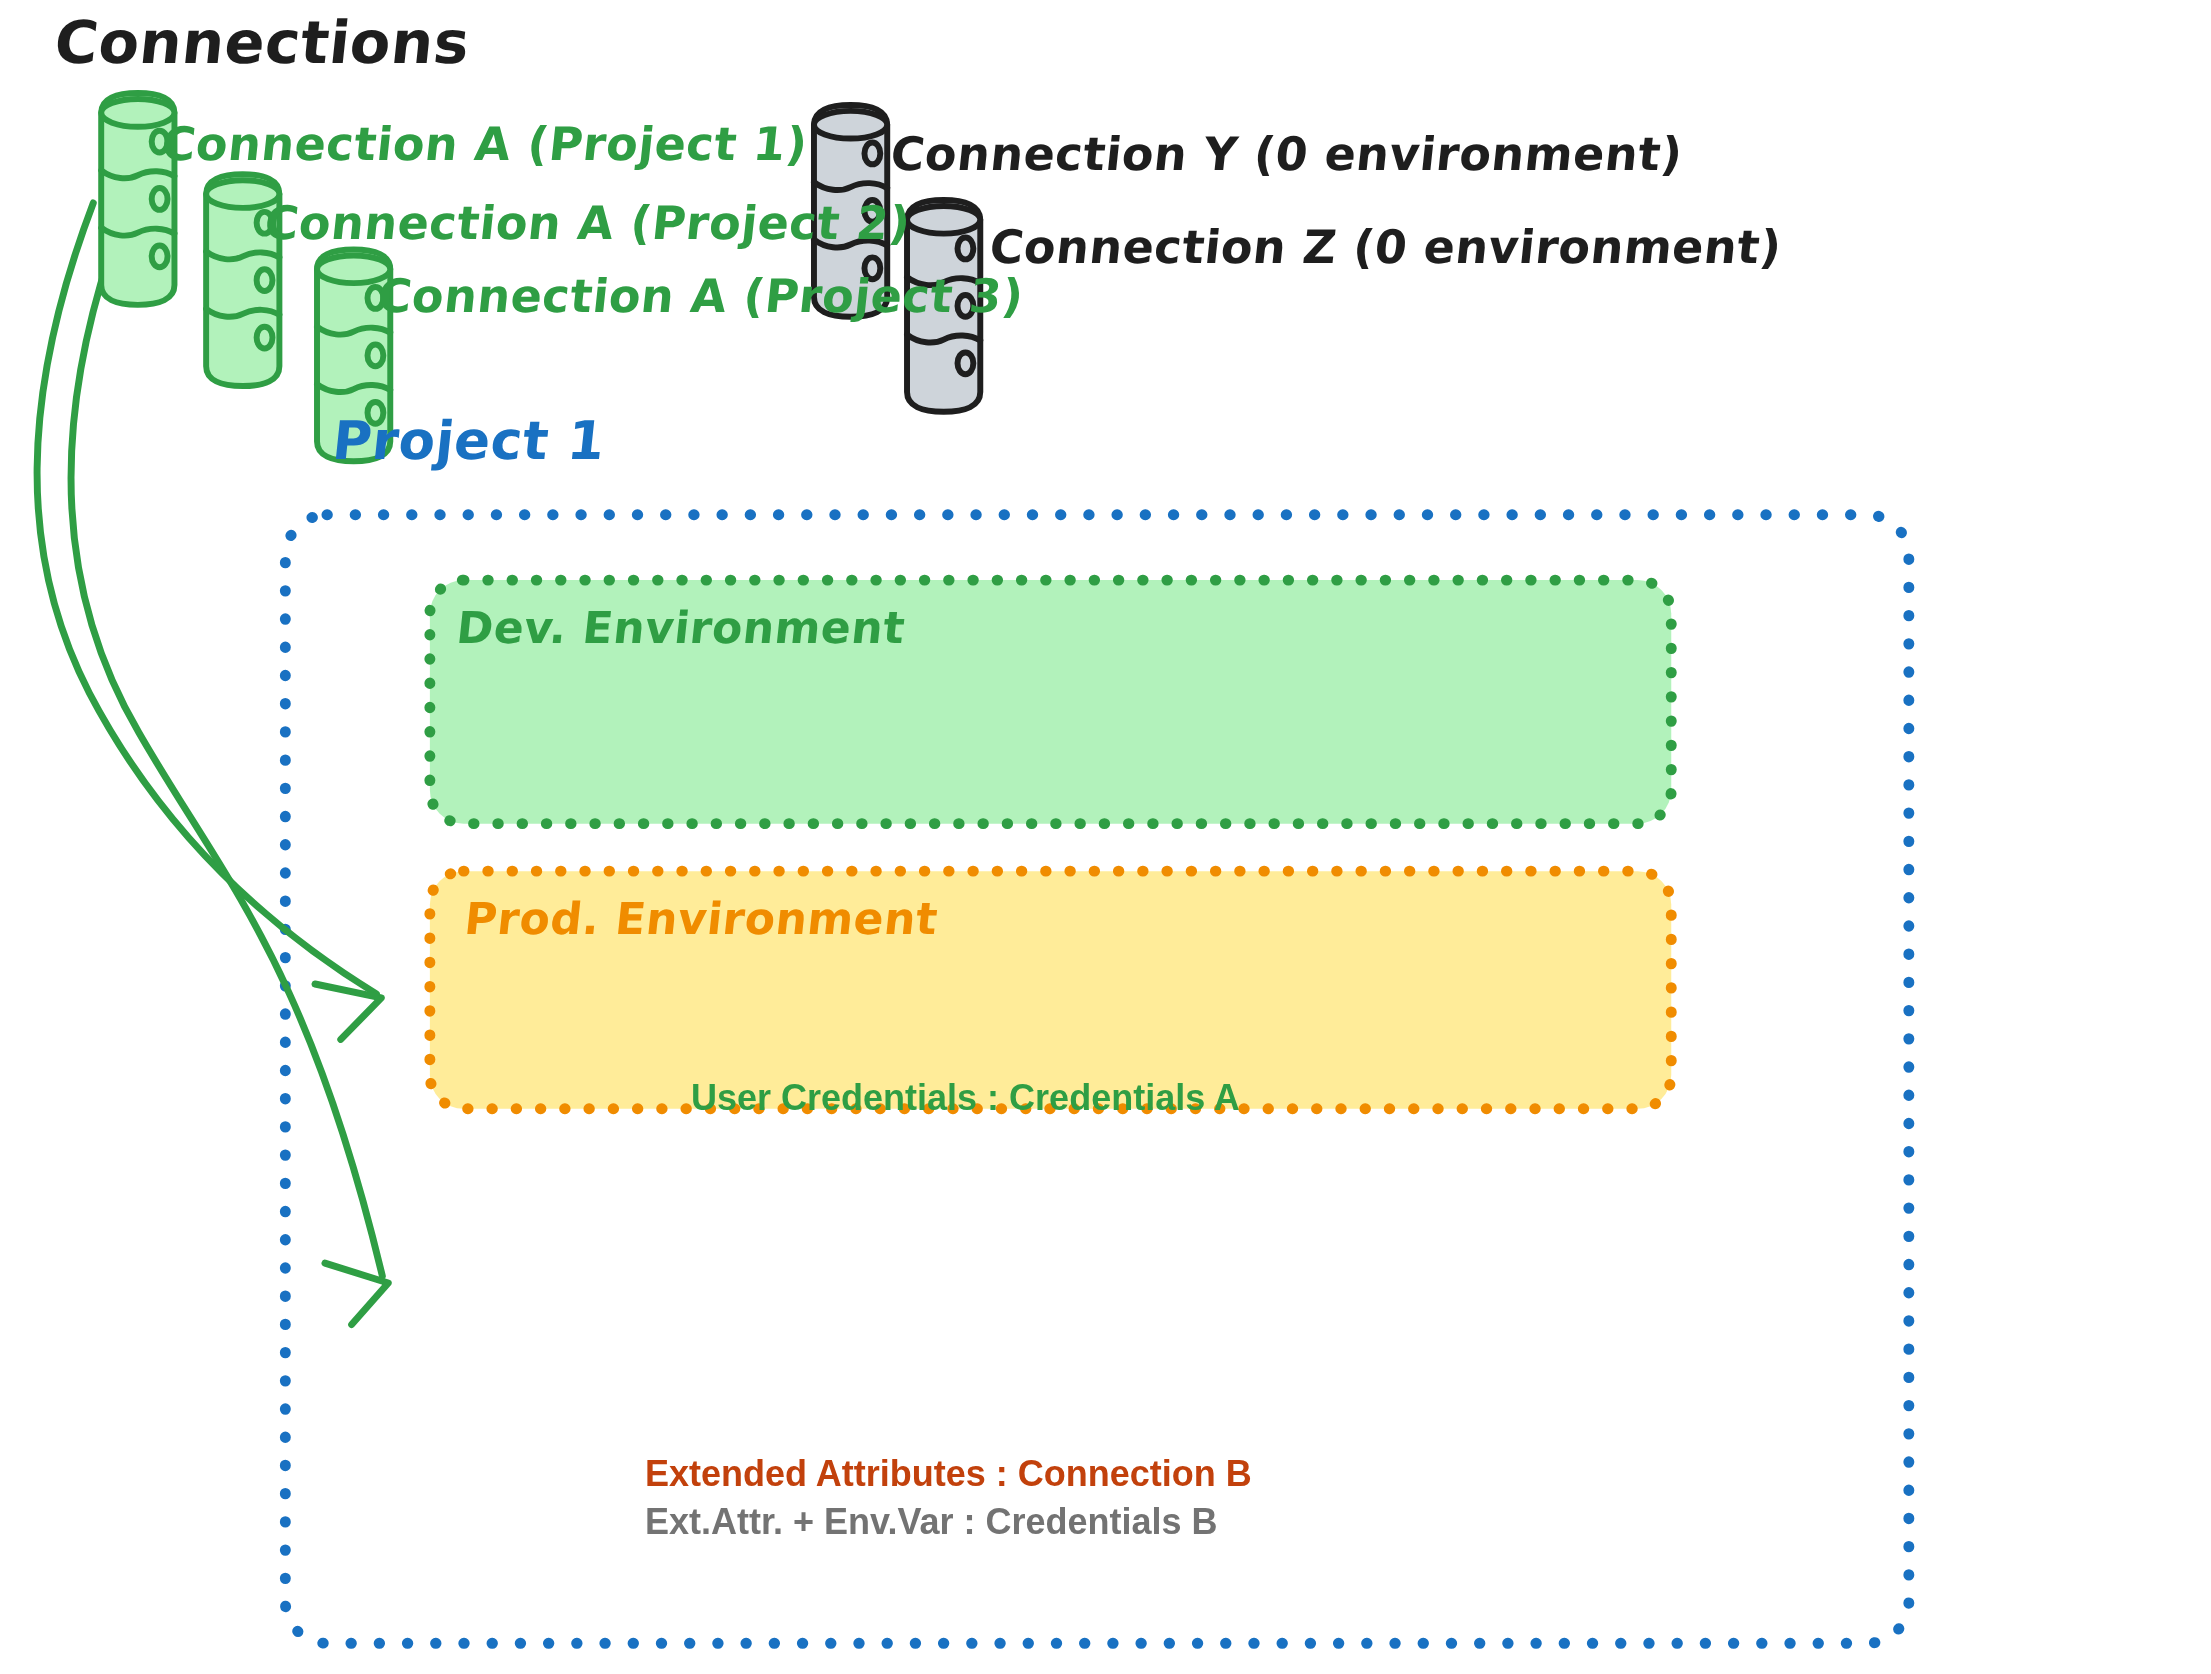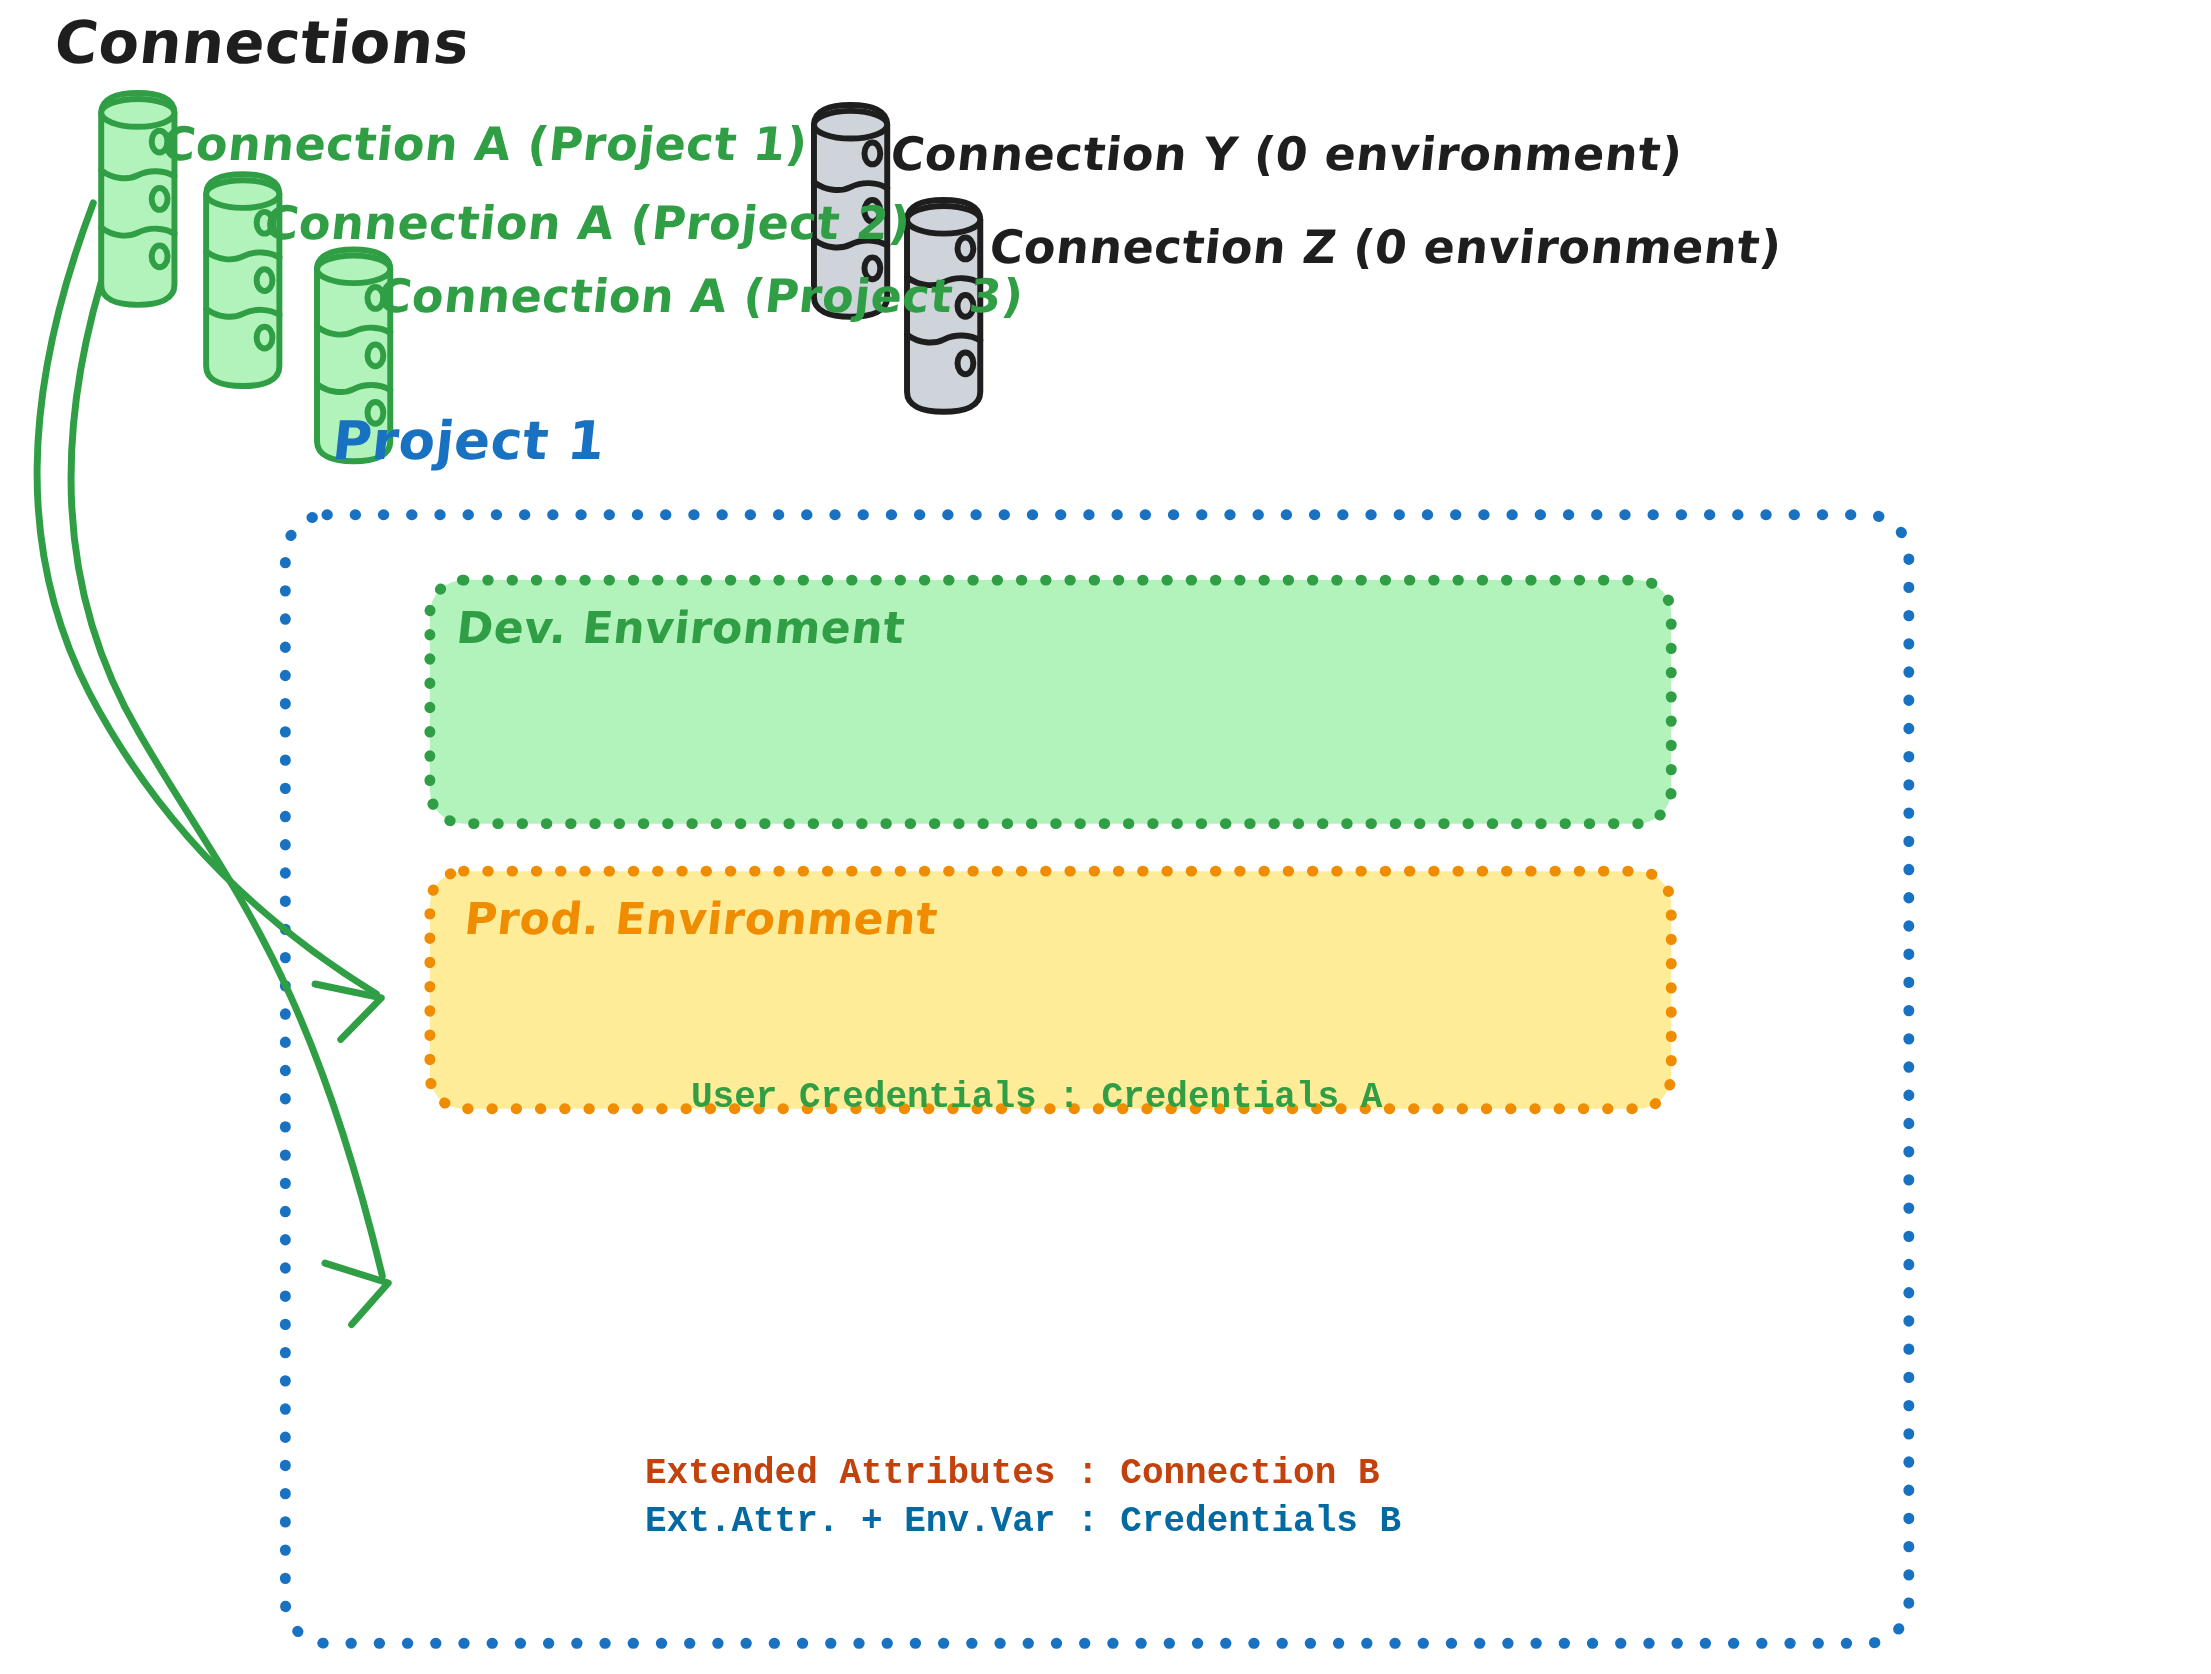--- a/index.html
+++ b/index.html
@@ -27,21 +27,21 @@
   .hand {
     position: absolute;
     font-family: "DejaVu Sans", sans-serif;
     font-weight: 700;
     white-space: nowrap;
     letter-spacing: 0.5px;
     transform: skewX(-6deg);
   }
   .mono {
     position: absolute;
-    font-family: Liberation Mono, monospace;
+    font-family: Liberation Sans, sans-serif;
     font-weight: 700;
     white-space: nowrap;
     text-align: right;
   }
   #title-connections {
     left: 55px;
     top: 8px;
     font-size: 59px;
     color: #1e1e1e;
   }
@@ -49,21 +49,21 @@
   #label-conn-a2 { left: 265px; top: 196px; font-size: 46px; color: #2f9e44; }
   #label-conn-a3 { left: 378px; top: 269px; font-size: 46px; color: #2f9e44; }
   #label-conn-y  { left: 891px; top: 127px; font-size: 46px; color: #1e1e1e; }
   #label-conn-z  { left: 990px; top: 220px; font-size: 46px; color: #1e1e1e; }
   #label-project-1 { left: 333px; top: 410px; font-size: 53px; color: #1971c2; }
   #label-dev-env  { left: 457px; top: 602px; font-size: 44px; color: #2f9e44; }
   #label-prod-env { left: 465px; top: 893px; font-size: 44px; color: #f08c00; }
 
   #dev-cred { left: 691px; top: 1077px; font-size: 36px; color: #2f9e44; }
   #prod-line-1 { left: 645px; top: 1453px; font-size: 36px; color: #c2410c; }
-  #prod-line-2 { left: 645px; top: 1501px; font-size: 36px; color: #0369a1; }
+  #prod-line-2 { left: 645px; top: 1501px; font-size: 36px; color: #737373; }
 </style>
 </head>
 <body>
 
 <div id="stage">
 
   <svg id="sketch" viewBox="0 0 2234 1691">
 
     <rect x="288" y="520" width="1640" height="1140" rx="42" ry="42" fill="none" stroke="#1971c2" stroke-width="11" stroke-linecap="round" stroke-dasharray="0.5 28"></rect>
 

